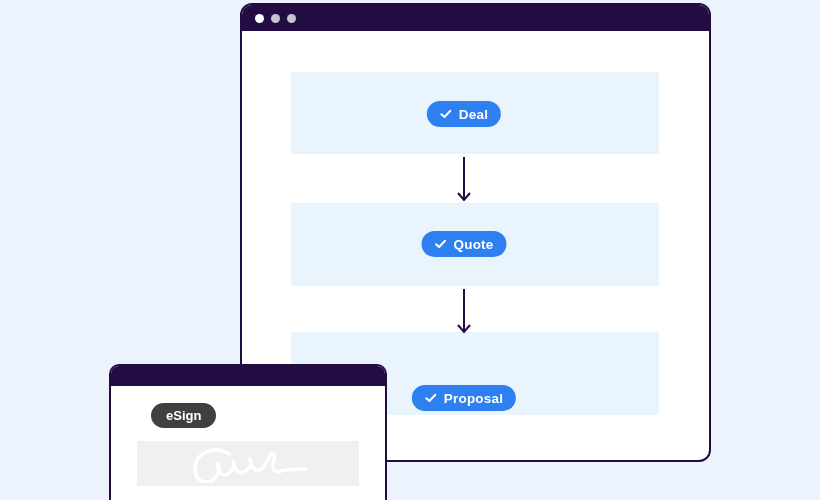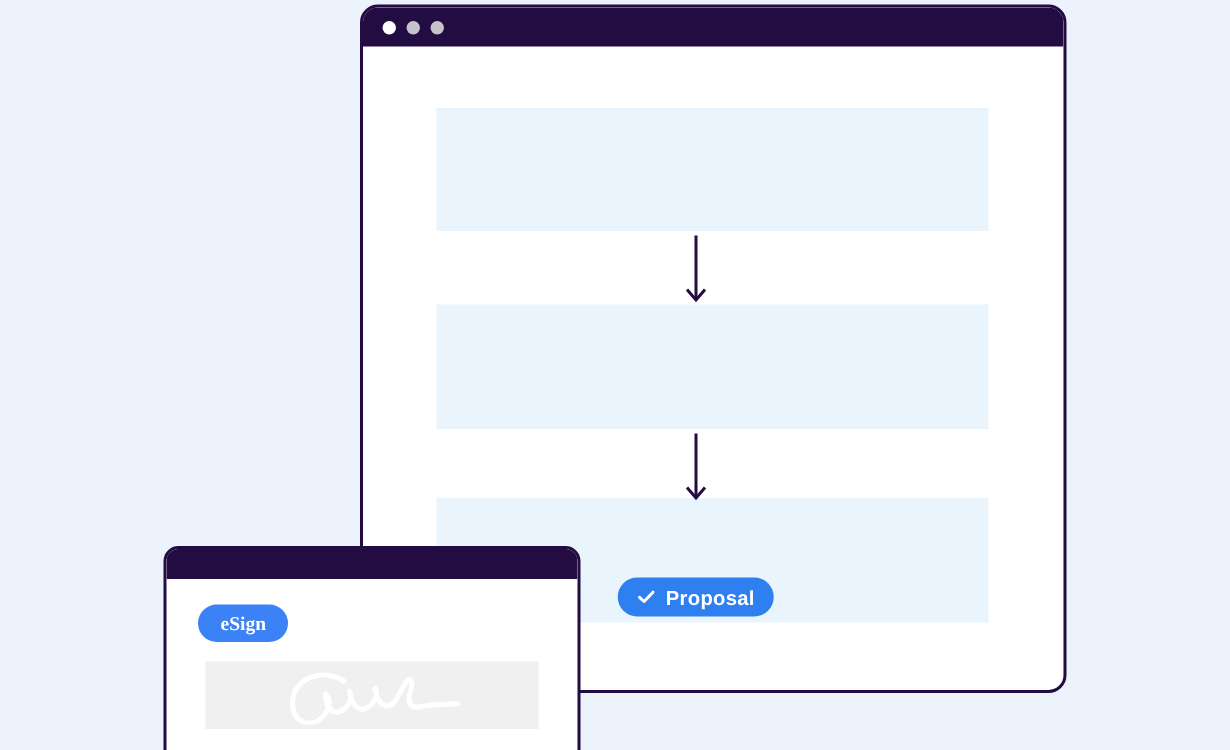--- a/index.html
+++ b/index.html
@@ -88,33 +88,33 @@
   .esign-window {
     left: 109px;
     top: 364px;
     width: 278px;
     height: 200px;
     border-radius: 10px;
   }
   .esign-window .titlebar { height: 20px; }
   .esign-badge {
     position: absolute;
-    left: 21px;
+    left: 40px;
     top: 37px;
     height: 25px;
     display: inline-flex;
     align-items: center;
     padding: 0 15px;
-    background: #3b82f6;
+    background: #404040;
     color: #ffffff;
     border-radius: 13px;
     font-size: 13px;
     font-weight: bold;
     border: none;
-    font-family: Liberation Serif, serif;
+    font-family: Liberation Sans, sans-serif;
     cursor: pointer;
   }
   .signature-box {
     position: absolute;
     left: 26px;
     top: 75px;
     width: 222px;
     height: 45px;
     background: #f0f0f0;
     display: flex;
@@ -132,26 +132,42 @@
     <div class="titlebar">
       <span class="dot first"></span>
       <span class="dot"></span>
       <span class="dot"></span>
     </div>
 
     <div class="band band-1"></div>
     <div class="band band-2"></div>
     <div class="band band-3"></div>
 
+    <button class="step-pill step-pill-1">
+      <span class="check-icon">
+        <svg width="12" height="10" viewBox="0 0 12 10">
+            <polyline points="1.5,5.2 4.6,8 10.5,1.8" fill="none" stroke="#ffffff" stroke-width="2" stroke-linecap="round" stroke-linejoin="round"></polyline>
+          </svg>
+      </span>
+      <span>Deal</span>
+    </button>
 
     <svg class="arrow arrow-1" width="16" height="48" viewBox="0 0 16 48">
       <line x1="8" y1="1" x2="8" y2="44" stroke="#220c41" stroke-width="2"></line>
       <polyline points="2,37 8,44 14,37" fill="none" stroke="#220c41" stroke-width="2"></polyline>
     </svg>
 
+    <button class="step-pill step-pill-2">
+      <span class="check-icon">
+        <svg width="12" height="10" viewBox="0 0 12 10">
+            <polyline points="1.5,5.2 4.6,8 10.5,1.8" fill="none" stroke="#ffffff" stroke-width="2" stroke-linecap="round" stroke-linejoin="round"></polyline>
+          </svg>
+      </span>
+      <span>Quote</span>
+    </button>
 
     <svg class="arrow arrow-2" width="16" height="48" viewBox="0 0 16 48">
       <line x1="8" y1="1" x2="8" y2="44" stroke="#220c41" stroke-width="2"></line>
       <polyline points="2,37 8,44 14,37" fill="none" stroke="#220c41" stroke-width="2"></polyline>
     </svg>
 
     <button class="step-pill step-pill-3">
       <span class="check-icon">
         <svg width="12" height="10" viewBox="0 0 12 10">
             <polyline points="1.5,5.2 4.6,8 10.5,1.8" fill="none" stroke="#ffffff" stroke-width="2" stroke-linecap="round" stroke-linejoin="round"></polyline>

